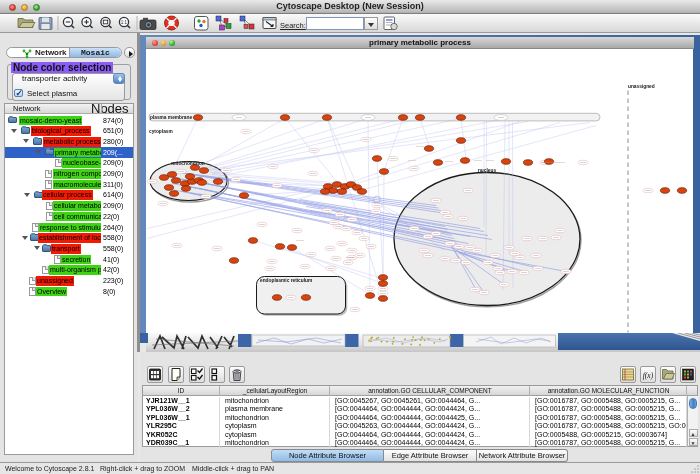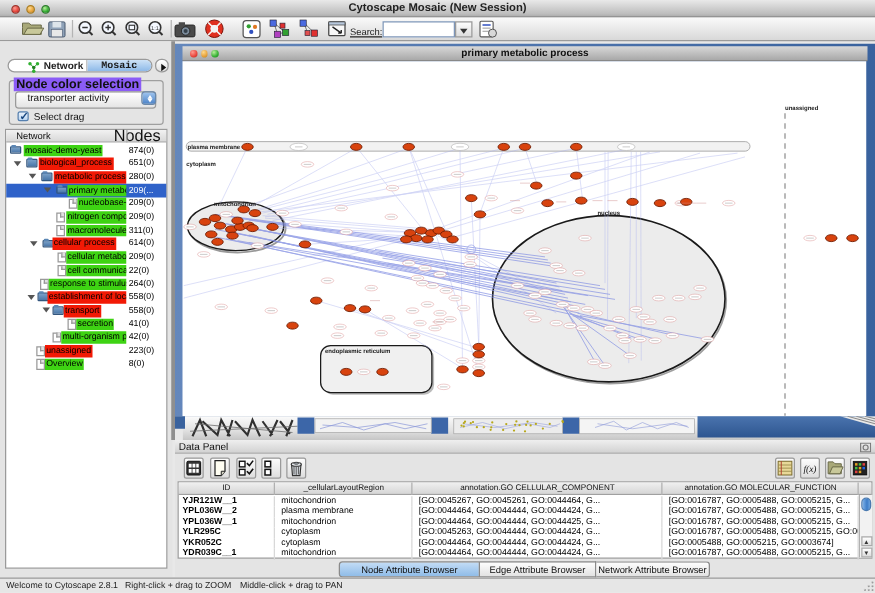--- a/index.html
+++ b/index.html
@@ -21,21 +21,21 @@
 #cpanel-hdr { position:absolute; left:0; top:0; width:138px; height:12px; background:linear-gradient(#efefef,#d2d2d2); border-bottom:1px solid #aaa; }
 #cpanel-hdr span { position:absolute; left:4px; top:1px; font-size:8px; color:#111; }
 #tabbar { position:absolute; left:6px; top:14px; width:116px; height:11px; background:#fff; border:1px solid #9a9a9a; border-radius:6px; }
 #tab-mosaic { position:absolute; left:62px; top:0; width:52px; height:9px; background:linear-gradient(#cde2f7,#8db9e8); border-left:1px solid #9a9a9a; border-radius:0 5px 5px 0; }
 #tabbar .t1 { position:absolute; left:28px; top:-1px; font-size:8px; font-weight:bold; color:#222; line-height:11px;}
 #tabbar .t2 { position:absolute; left:74px; top:-1px; font-size:8px; font-weight:bold; color:#1a1a1a; line-height:11px;font-family:Liberation Mono, monospace;}
 #tabarrow { position:absolute; left:124px; top:14px; width:11px; height:11px; background:linear-gradient(#fff,#e0e0e0); border:1px solid #9a9a9a; border-radius:5px; }
 #tabarrow:after { content:""; position:absolute; left:3.5px; top:2.5px; border-top:3px solid transparent; border-bottom:3px solid transparent; border-left:4.5px solid #111; }
 #groupbox { position:absolute; left:7px; top:31px; width:124px; height:36px; border:1px solid #9f9f9f; border-radius:3px; }
 #grouplbl { position:absolute; left:11px; top:28.5px; font-size:10px; font-weight:bold; color:#111; background:#8b5cf6; padding:0 2px; }
-#combo { position:absolute; left:12px; top:40px; width:113px; height:14px; background:linear-gradient(#ffffff,#e4e4e4); border:1px solid #9a9a9a; border-radius:3px; }
+#combo { position:absolute; left:12px; top:40px; width:113px; height:28px; background:linear-gradient(#ffffff,#e4e4e4); border:1px solid #9a9a9a; border-radius:3px; }
 #combo span { position:absolute; left:9px; top:0; font-size:8px; color:#111; line-height:10px; }
 #combobtn { position:absolute; right:-1px; top:-1px; width:12px; height:11px; background:linear-gradient(#9fc4ee,#4e84c8); border:1px solid #6a87a8; border-radius:3px; }
 #combobtn:before { content:""; position:absolute; left:3.5px; top:1.5px; border-left:2.5px solid transparent; border-right:2.5px solid transparent; border-bottom:3px solid #fff; }
 #combobtn:after { content:""; position:absolute; left:3.5px; bottom:1.5px; border-left:2.5px solid transparent; border-right:2.5px solid transparent; border-top:3px solid #fff; }
 #checkbox { position:absolute; left:14px; top:55.5px; width:8.5px; height:8.5px; background:linear-gradient(#eaf2fc,#bcd6f2); border:1px solid #5580b0; border-radius:2px; }
 #checkbox:after { content:"\2713"; position:absolute; left:0.5px; top:-1.5px; font-size:9px; font-weight:bold; color:#16457e; }
 #checklbl { position:absolute; left:27px; top:56px; font-size:8px; color:#111; }
 #treepanel { position:absolute; left:4px; top:70px; width:130px; height:352px; background:#fff; border:1px solid #9a9a9a; }
 #treehdr { position:absolute; left:0; top:0; width:128px; height:10px; background:linear-gradient(#f2f2f2,#d8d8d8); border-bottom:1px solid #aaa; }
 #treehdr .h1 { position:absolute; left:8px; top:0; font-size:7.5px; color:#111; line-height:10px; }
@@ -76,21 +76,21 @@
 .dtab { position:absolute; top:0; height:13px; line-height:12px; text-align:center; background:linear-gradient(#fdfdfd,#e2e2e2); border:1px solid #8a8a8a; color:#111; }
 #statusbar { position:absolute; left:0; top:462px; width:700px; height:12px; background:#e6e6e6; border-top:1px solid #9a9a9a; font-size:7px; color:#222; }
 #statusbar span { position:absolute; top:2px; }
 </style>
 </head>
 <body>
 <div id="titlebar">
   <div class="tl" style="left:9px;background:radial-gradient(circle at 35% 30%,#ff9a90,#e8463c 60%,#b03028);border:0.5px solid #a03028;"></div>
   <div class="tl" style="left:21px;background:radial-gradient(circle at 35% 30%,#ffd98a,#e8a33c 60%,#b8821e);border:0.5px solid #ab7c1c;"></div>
   <div class="tl" style="left:33px;background:radial-gradient(circle at 35% 30%,#b8f09a,#35b034 60%,#1f7e1e);border:0.5px solid #2a7c28;"></div>
-  <div class="title">Cytoscape Mosaic (New Session)</div>
+  <div class="title">Cytoscape Desktop (New Session)</div>
 </div>
 <div id="toolbar">
   <svg width="700" height="19" viewBox="0 0 700 19">
 <g>
 <path d="M18,8 L18,13.5 L33,13.5 L33,6 L25,6 L23,4.5 L18,4.5 Z" fill="#a8a878" stroke="#6a6a48" stroke-width="0.8"></path>
 <path d="M19,13.5 L22,8.5 L35,8.5 L32,13.5 Z" fill="#c8c89a" stroke="#6a6a48" stroke-width="0.8"></path>
 <rect x="39" y="3.5" width="13" height="12" rx="1" fill="#8fa2b8" stroke="#4a5a70" stroke-width="0.8"></rect>
 <rect x="42" y="3.5" width="7" height="4.5" fill="#dde4ea"></rect>
 <rect x="41" y="9.5" width="9" height="6" fill="#e8e8e8" stroke="#4a5a70" stroke-width="0.5"></rect>
 <line x1="58" y1="2" x2="58" y2="16" stroke="#b4b4b4"></line>
@@ -166,21 +166,21 @@
       <span class="t2">Mosaic</span>
   </div>
   <div id="tabarrow"></div>
   <div id="groupbox"></div>
   <span class="abs" id="grouplbl">Node color selection</span>
   <div id="combo">
       <span>transporter activity</span>
       <div id="combobtn"></div>
     </div>
   <div id="checkbox"></div>
-  <span id="checklbl">Select drag</span>
+  <span id="checklbl">Select plasma</span>
   <div id="treepanel">
     <div id="treehdr">
         <span class="h1">Network</span>
         <span class="h2">Nodes</span>
         <div class="vline"></div>
       </div>
     <div class="trow" style="top:11.0px;">
         <div class="fold" style="left:3px;"></div>
         <div class="lbl g" style="left:14px;">mosaic-demo-yeast</div>
         <div class="val" style="color:#000;">874(0)</div>
@@ -674,27 +674,20 @@
   </div>
   <div id="stripleft"></div>
   <div id="bluebar">
       <svg width="142" height="17" viewBox="0 0 142 17" style="position:absolute;left:0;top:0">
         <path d="M114,0 L142,0 L142,8 Z" fill="#e8e8e8"></path>
         <path d="M120,0 L142,6 M127,0 L142,4 M134,0 L142,2" stroke="#888" stroke-width="0.8"></path>
       </svg>
     </div>
 </div>
 <div id="dpanel">
-  <div id="dpanel-hdr">
-      <span>Data Panel</span>
-      <svg width="9" height="8" viewBox="0 0 9 8" style="position:absolute;right:3px;top:2px">
-        <rect x="0.5" y="0.5" width="8" height="7" fill="none" stroke="#777" stroke-width="0.9"></rect>
-        <circle cx="4.5" cy="4" r="2" fill="none" stroke="#777" stroke-width="0.9"></circle>
-      </svg>
-    </div>
   <div class="dbtn" style="left:7px;"><svg width="14" height="15" viewBox="0 0 14 15">
         <rect x="1.5" y="2" width="11" height="11" rx="1" fill="#333" stroke="#111" stroke-width="0.8"></rect>
         <rect x="3" y="4" width="2.3" height="3" fill="#fff"></rect>
         <rect x="6" y="4" width="2.3" height="3" fill="#fff"></rect>
         <rect x="9" y="4" width="2" height="3" fill="#fff"></rect>
         <rect x="3" y="8.2" width="2.3" height="3" fill="#fff"></rect>
         <rect x="6" y="8.2" width="2.3" height="3" fill="#fff"></rect>
         <rect x="9" y="8.2" width="2" height="3" fill="#fff"></rect>
       </svg></div>
 <div class="dbtn" style="left:28px;"><svg width="14" height="15" viewBox="0 0 14 15">

